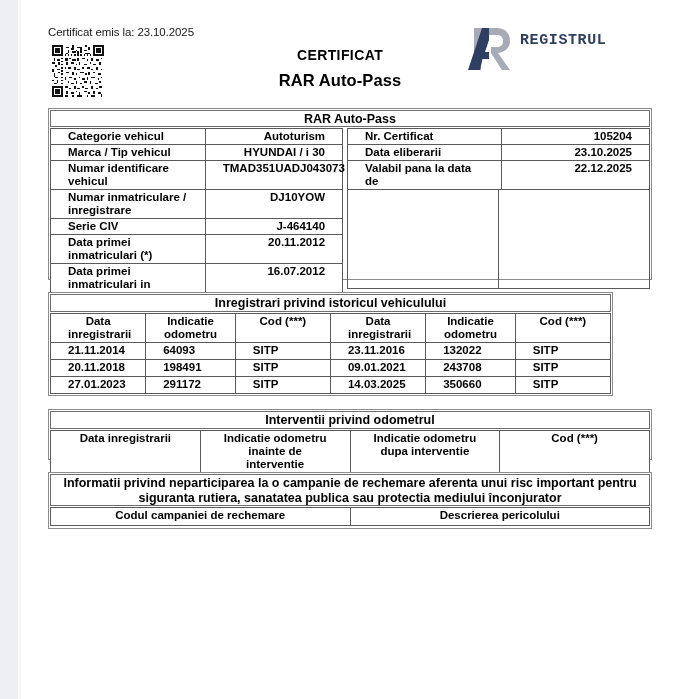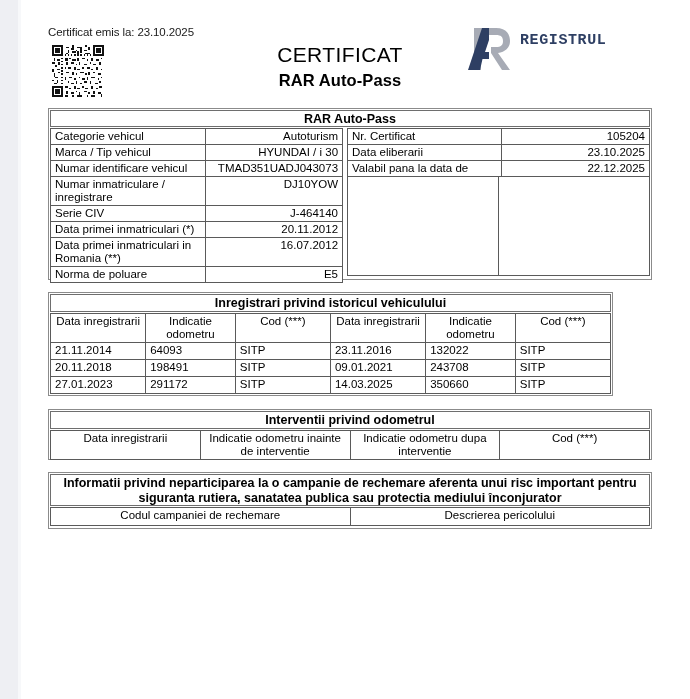--- a/index.html
+++ b/index.html
@@ -65,22 +65,22 @@
   .qr svg { display: block; }
 
   .title-block {
     position: absolute;
     left: 200px;
     top: 44px;
     width: 280px;
     text-align: center;
   }
   .title-1 {
-    font-size: 21px;
-    font-weight: normal;
+    font-size: 14px;
+    font-weight: bold;
     letter-spacing: 0.4px;
     line-height: 22px;
   }
   .title-2 {
     font-size: 16.5px;
     font-weight: bold;
     letter-spacing: 0.1px;
     line-height: 22px;
     margin-top: 3px;
   }
@@ -127,23 +127,23 @@
   }
   table.grid {
     border-collapse: collapse;
     table-layout: fixed;
     width: 100%;
     background: #ffffff;
   }
   table.grid td, table.grid th {
     border: 1px solid #5a5a5a;
     box-sizing: border-box;
-    padding: 1px 4px;
+    padding: 1px 17px;
     font-size: 11.5px;
-    font-weight: normal;
+    font-weight: bold;
     vertical-align: top;
     line-height: 13px;
     background: #ffffff;
   }
   .lbl { text-align: left; }
   .val { text-align: right; font-weight: bold; }
   th.hdr {
     text-align: center;
     font-weight: bold;
     vertical-align: middle;

